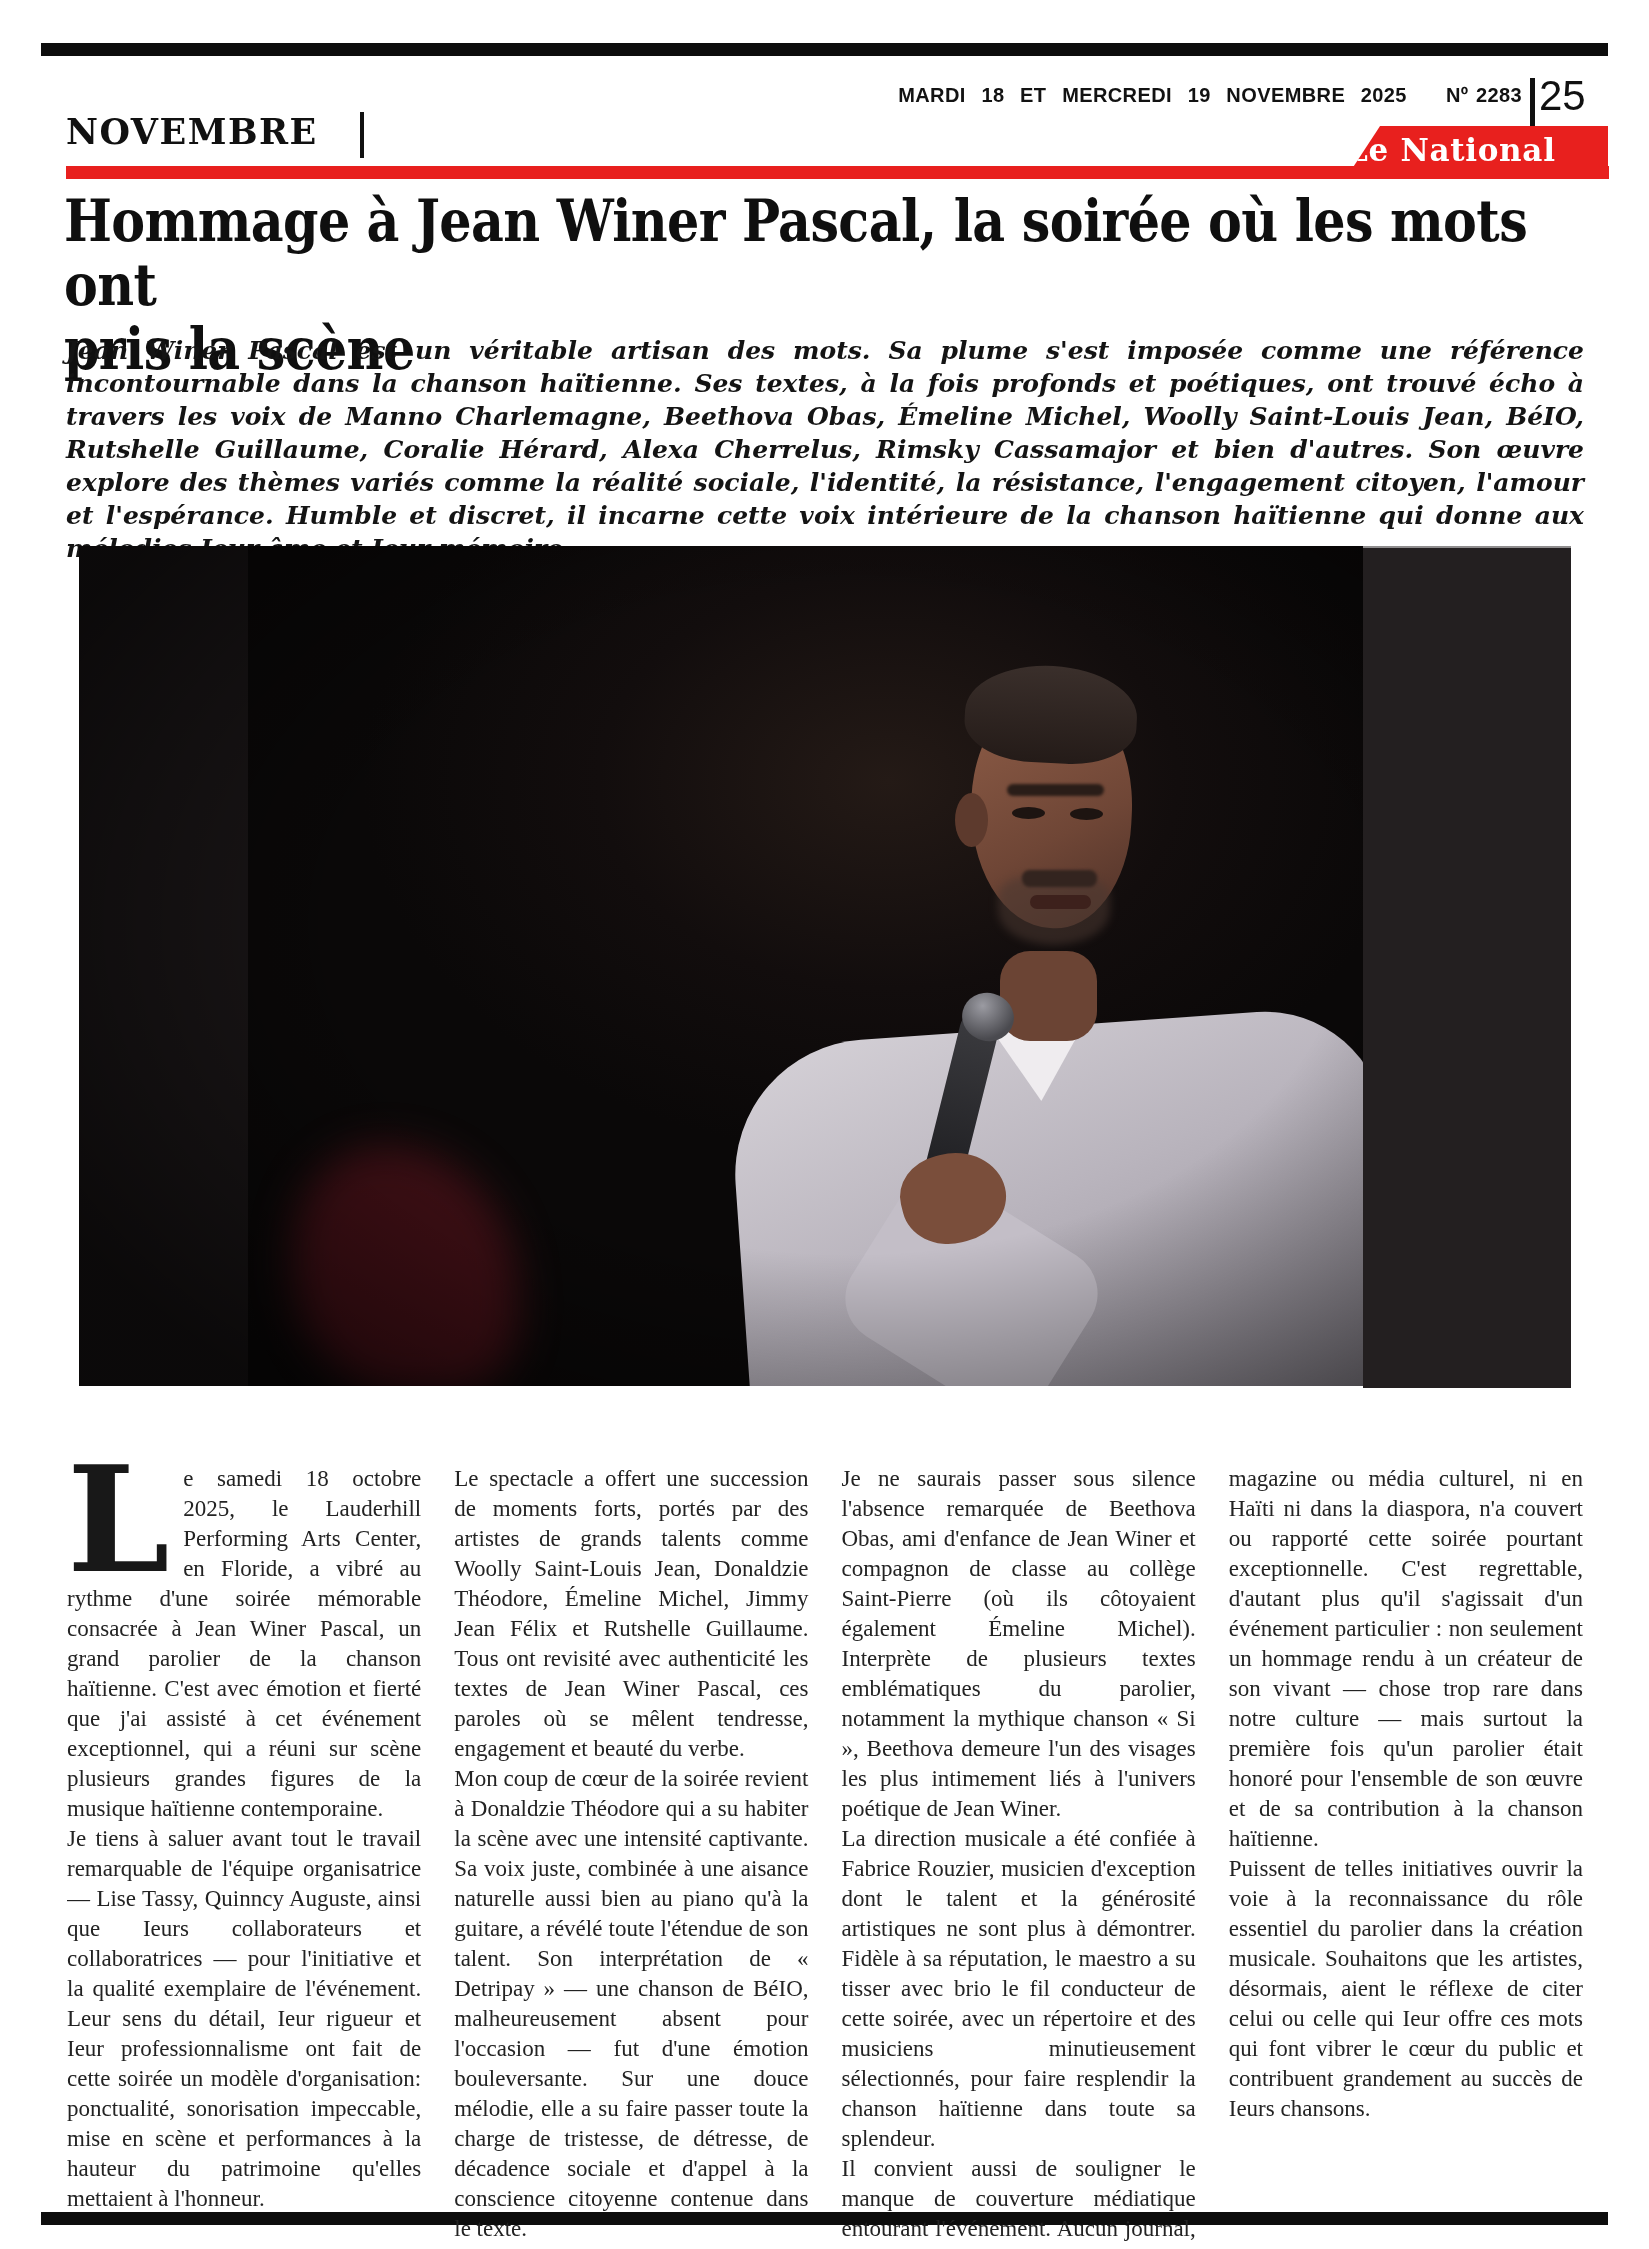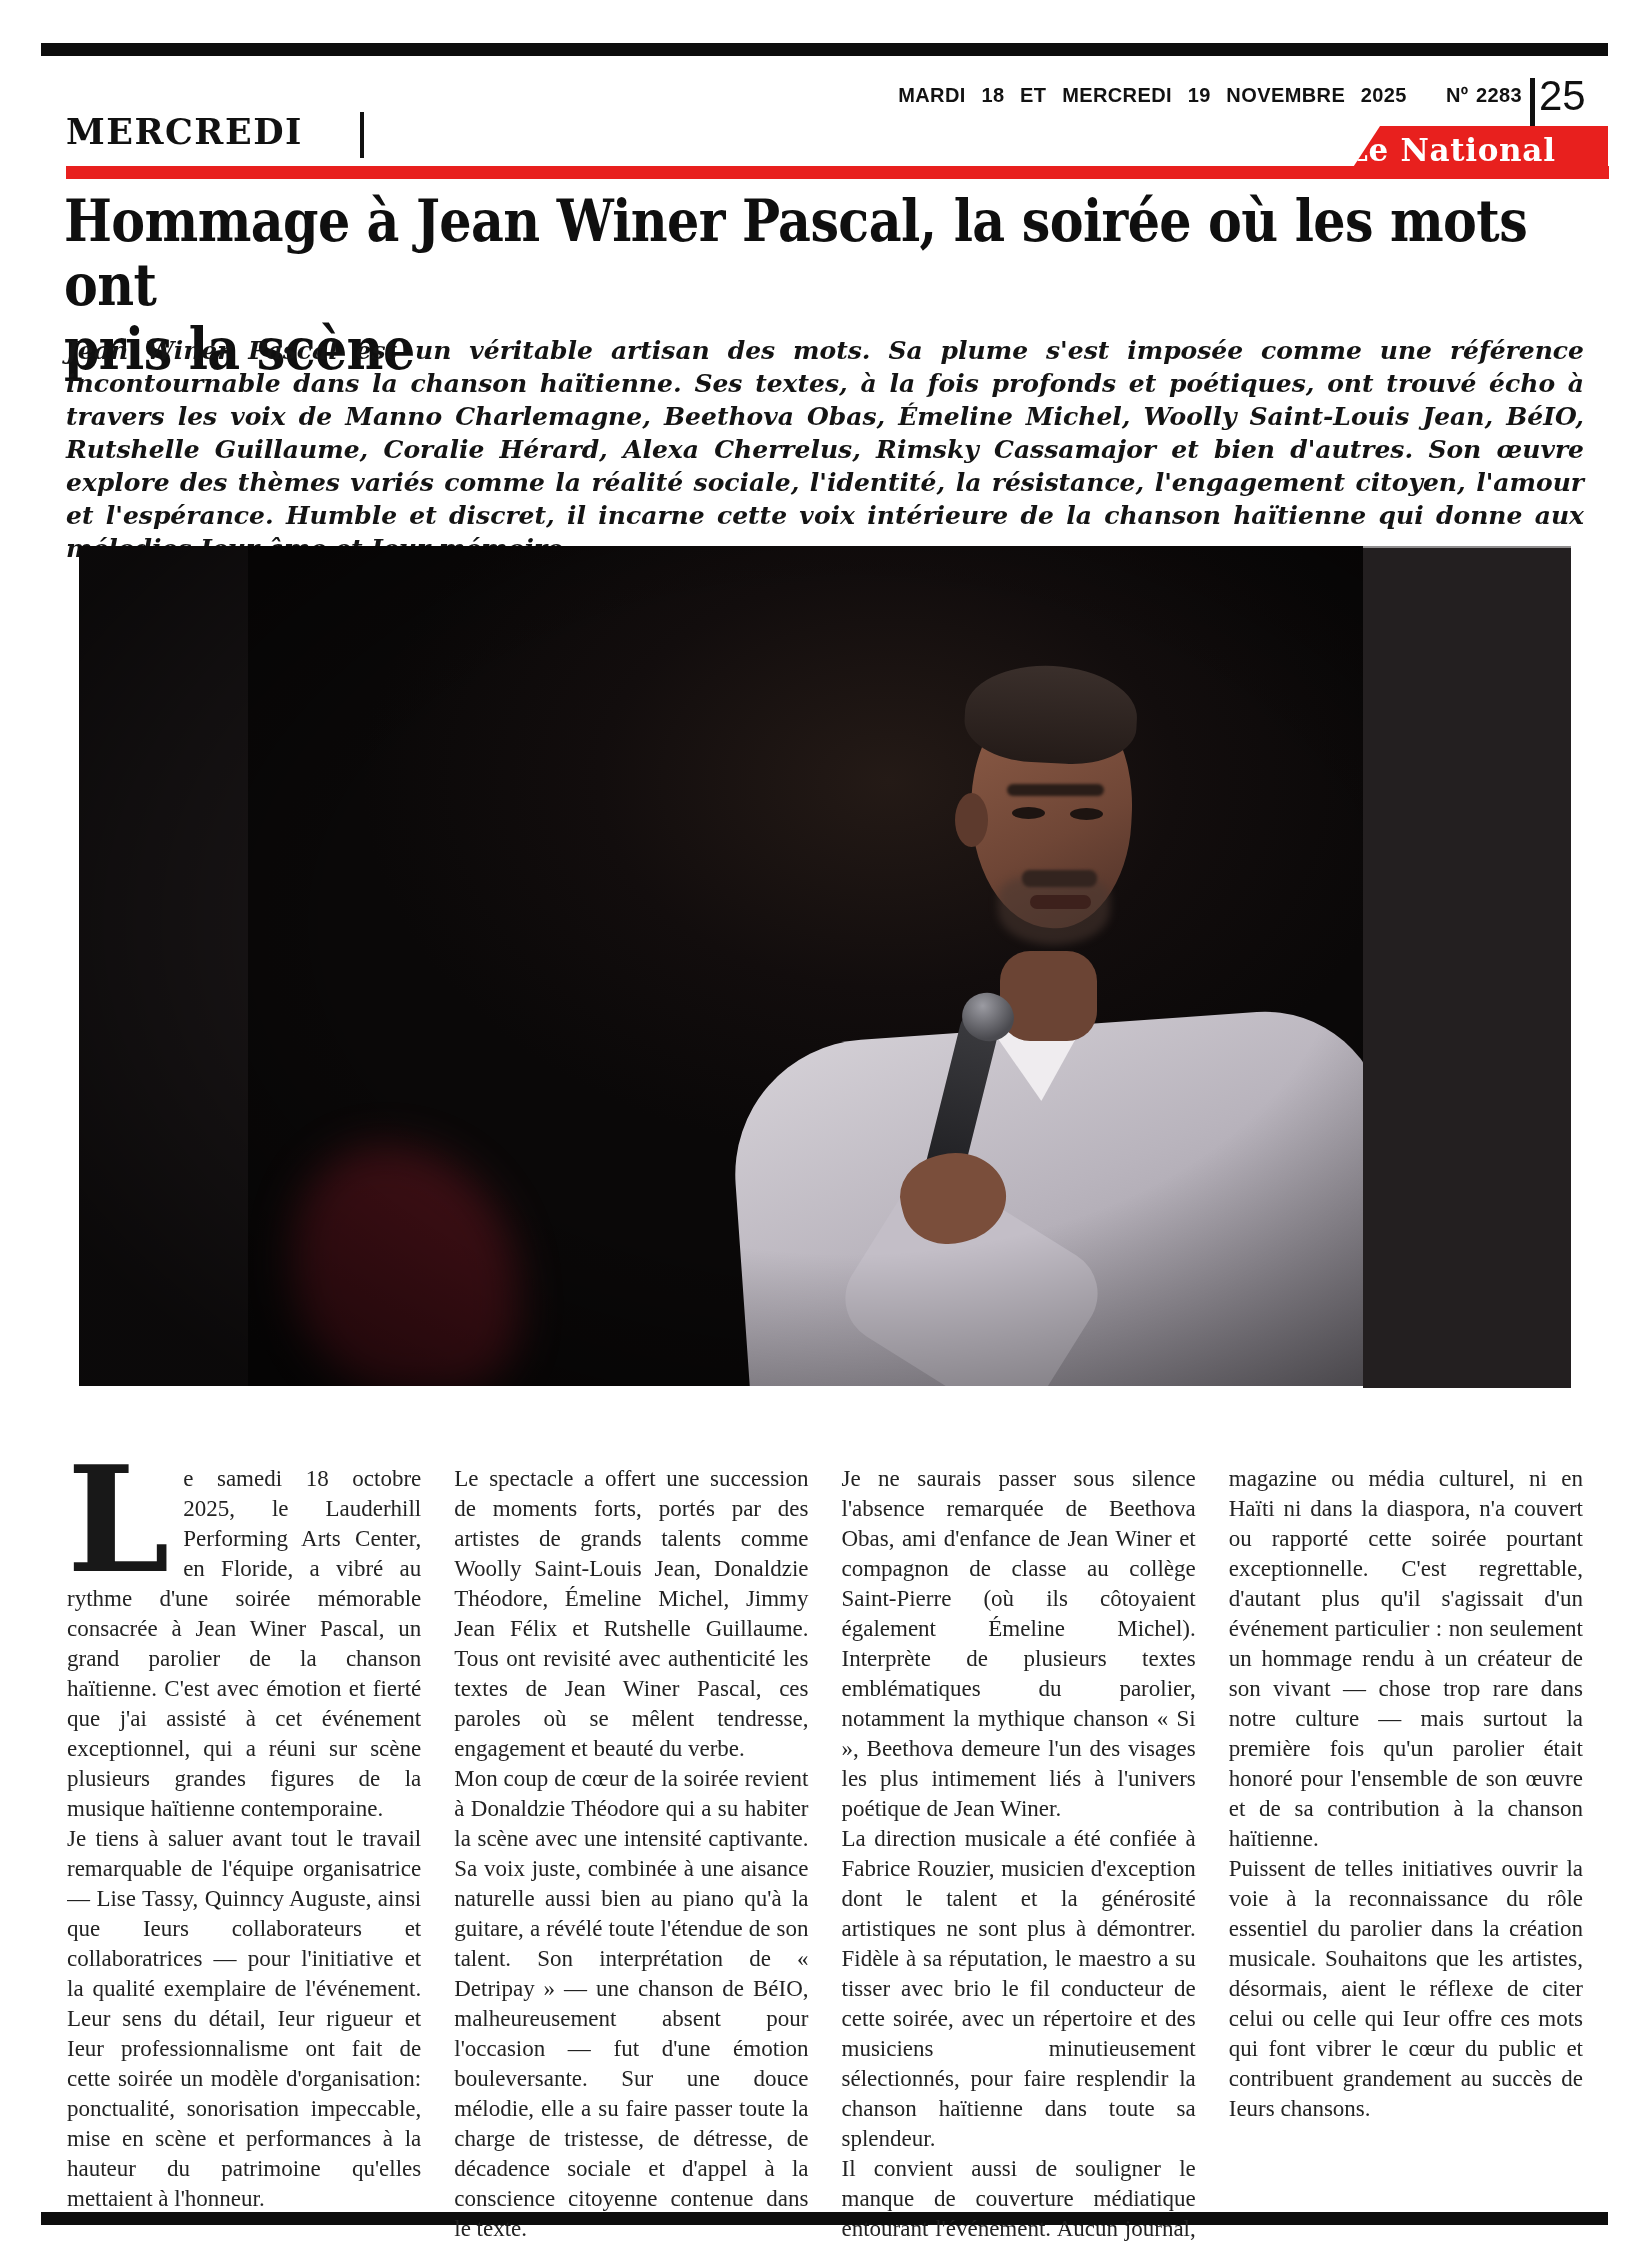--- a/index.html
+++ b/index.html
@@ -136,21 +136,21 @@
     float:left;font-family:"DejaVu Serif", serif;font-weight:700;
     font-size:146px;line-height:112px;padding-right:13.5px;color:#181818;
   }
 </style>
 </head>
 <body>
 
 <div class="abs folio-rule rule-top"></div>
 <div class="abs folio-rule rule-bottom"></div>
 
-<div class="abs section-label">MERCREDI</div>
+<div class="abs section-label">NOVEMBRE</div>
 <div class="abs header-divider"></div>
 <div class="abs date-line">
   <span>MARDI 18 ET MERCREDI 19 NOVEMBRE 2025</span><span class="issue-no">Nº 2283</span>
 </div>
 <div class="abs page-no-bar"></div>
 <div class="abs page-no">25</div>
 <div class="abs brand-banner">
   <span>Le National</span>
 </div>
 <div class="abs red-bar"></div>

